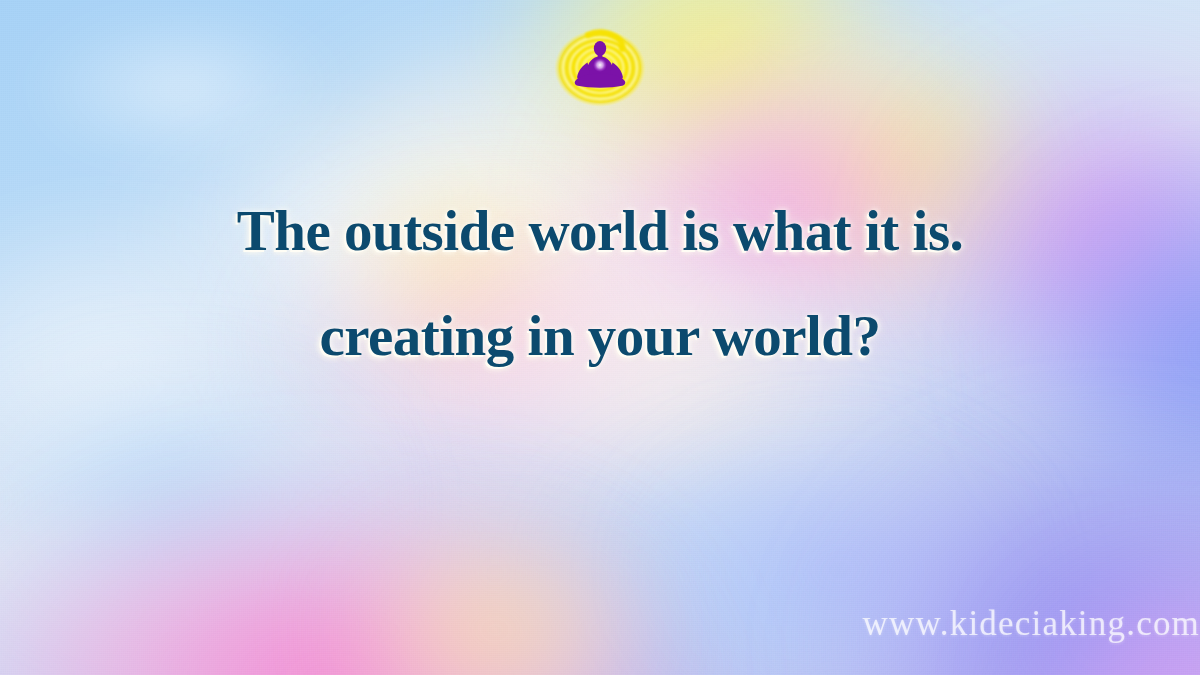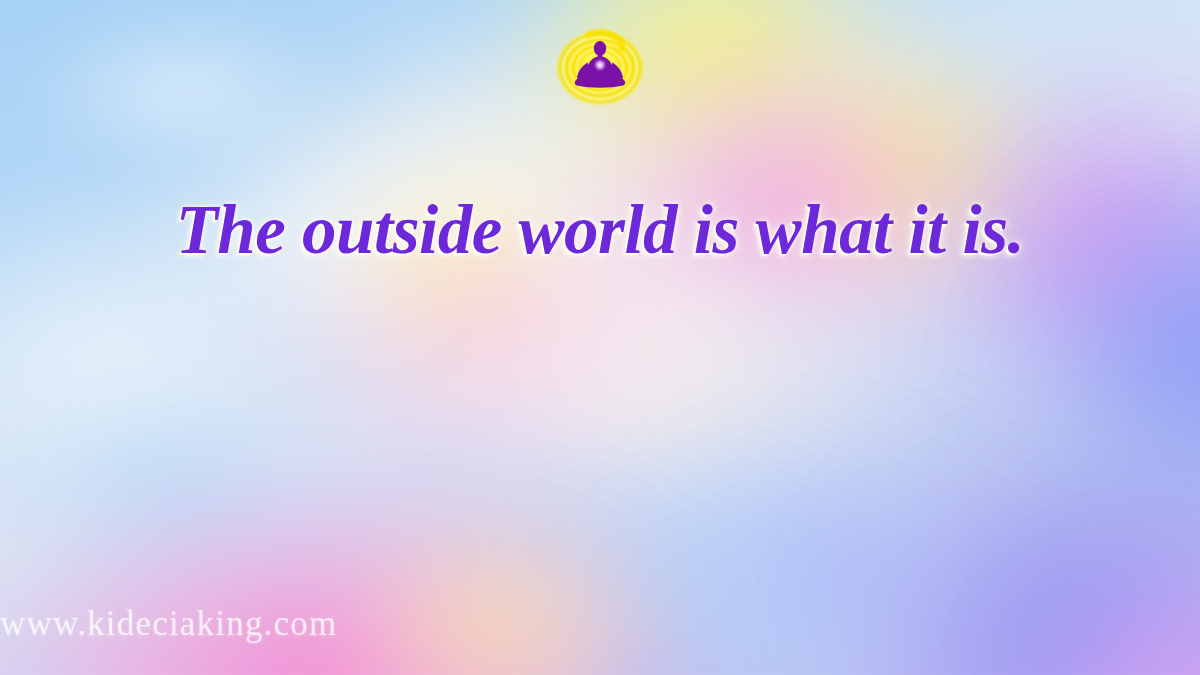--- a/index.html
+++ b/index.html
@@ -172,41 +172,40 @@
     right: 0;
     top: 178px;
     text-align: center;
     padding: 0 28px;
     box-sizing: border-box;
   }
 
   .quote-line {
     display: block;
     font-family: "Liberation Serif", "DejaVu Serif", serif;
-    font-style: italic;
     font-weight: 700;
-    font-size: 69px;
+    font-size: 57px;
     line-height: 105px;
     letter-spacing: -0.5px;
-    color: #6d28d9;
+    color: #0c4a6e;
     white-space: nowrap;
     text-shadow:
       -2px 2px 0 rgba(255,253,244,.95),
       -3px 3px 5px rgba(255,252,240,.85),
        2px -1px 4px rgba(255,255,250,.55),
        0 0 12px rgba(255,255,248,.55);
   }
 
   
   #footer-url {
     position: absolute;
     left: 0;
     right: 0;
     top: 604px;
-    text-align: left;
+    text-align: right;
     font-family: "Liberation Serif", "DejaVu Serif", serif;
     font-style: normal;
     font-weight: 400;
     font-size: 35px;
     letter-spacing: 1.2px;
     color: rgba(255,255,255,.72);
     text-shadow: 0 1px 3px rgba(255,255,255,.30);
   }
 </style>
 </head>
@@ -282,17 +281,18 @@
       <path d="M66.4 40.5 c5.4 3.1 9.1 8.2 10.4 13.9 c0.4 1.9 -1 3.2 -2.7 2.6 c-3.4 -1.2 -6.9 -1.9 -10.4 -2.1 Z"></path>
 
       <path d="M54 51.5 c-11.6 0 -21.6 3.2 -24.6 7.2 c-1.5 2 -0.3 4.4 2.4 5 c5.6 1.3 13.4 2 22.2 2 s16.6 -0.7 22.2 -2 c2.7 -0.6 3.9 -3 2.4 -5 C75.6 54.7 65.6 51.5 54 51.5 Z"></path>
     </g>
 
     <circle cx="54" cy="43" r="7" fill="url(#heartGlow)"></circle>
   </svg>
 
   <div id="quote-block">
     <span class="quote-line">The outside world is what it is.</span>
+    <span class="quote-line">creating in your world?</span>
   </div>
 
   <div id="footer-url">www.kideciaking.com</div>
 
 </div>
 
 </body></html>

